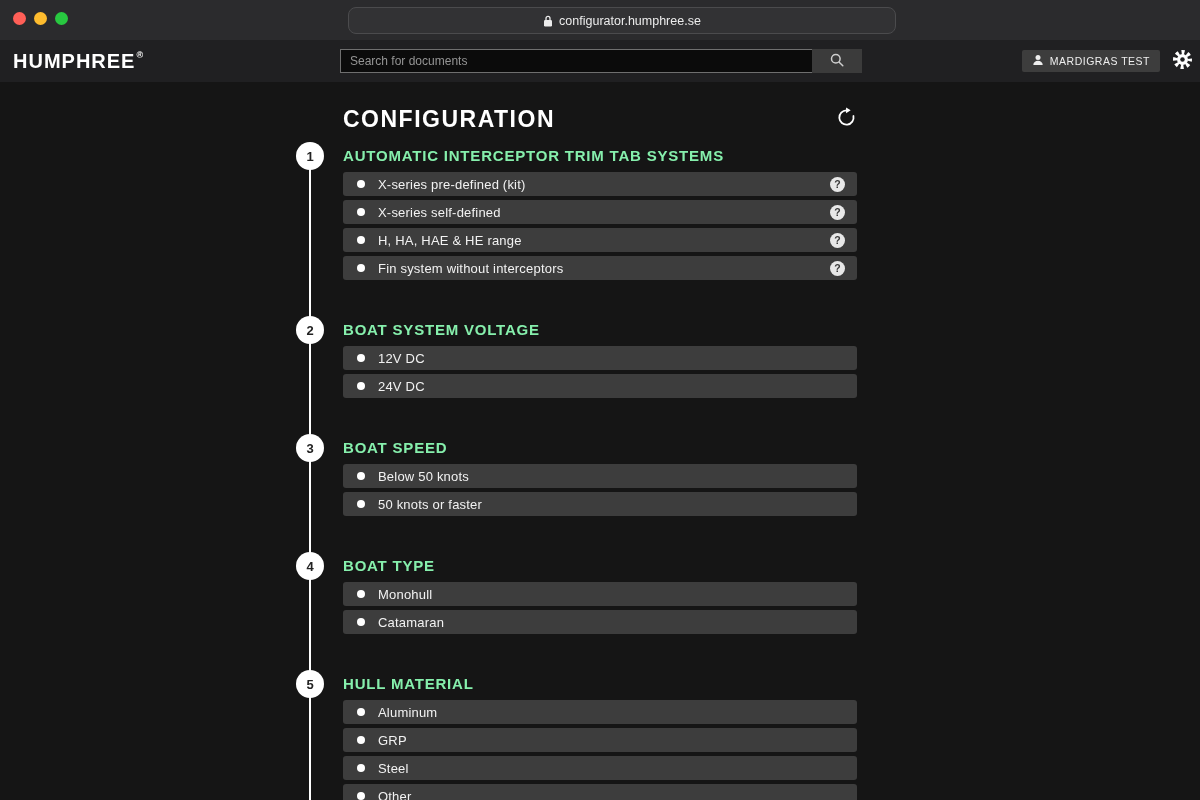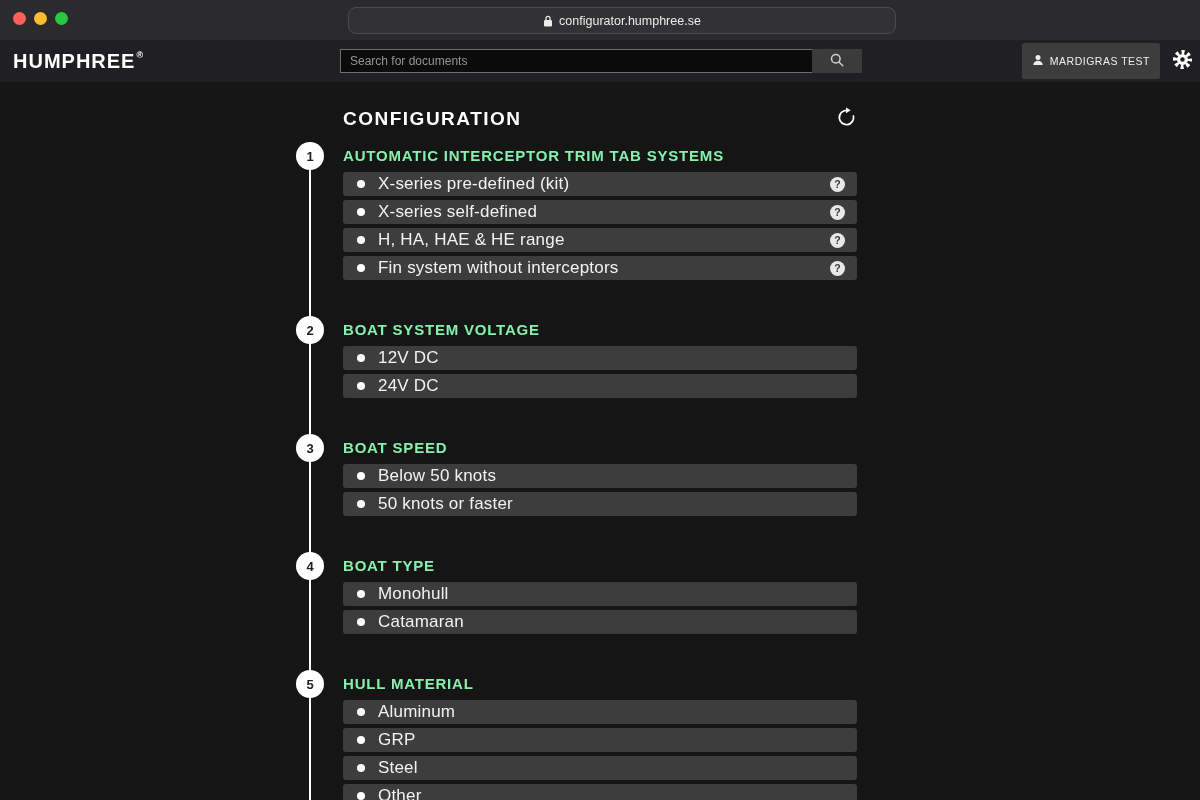--- a/index.html
+++ b/index.html
@@ -25,54 +25,54 @@
   .search-wrap { position:absolute; left:340px; top:9px; display:flex; }
   .search-input { width:472px; height:24px; background:#0b0b0b;
     border:1px solid #6f6f6f; border-right:none; color:#f97316;
     font-size:12px; padding:0 9px; outline:none;
     font-family:"Liberation Sans", sans-serif; }
   .search-input::placeholder { color:#949494; }
   .search-btn { width:50px; height:24px; background:#3b3b3b; border:none;
     display:flex; align-items:center; justify-content:center; cursor:pointer; }
   .header-right { position:absolute; right:8px; top:0; height:100%;
     display:flex; align-items:center; gap:13px; }
-  .user-btn { height:36px; background:#3d3d3d; border:none; border-radius:2px;
+  .user-btn { height:22px; background:#3d3d3d; border:none; border-radius:2px;
     color:#eee; font-size:10.5px; letter-spacing:.5px; display:flex;
     align-items:center; gap:6px; padding:0 10px; cursor:pointer;
     font-family:"Liberation Sans", sans-serif; }
   .gear-btn { background:none; border:none; cursor:pointer; display:flex;
     align-items:center; }
 
   
   .main { position:relative; height:718px; overflow:hidden; background:#151515; }
   .content { width:514px; margin-left:343px; padding-top:24px; }
   .title-row { display:flex; align-items:center; justify-content:space-between;
     height:26px; }
-  .page-title { color:#fff; font-size:19px; font-weight:bold;
+  .page-title { color:#fff; font-size:23px; font-weight:bold;
     letter-spacing:1.5px; }
   .refresh-btn { background:none; border:none; cursor:pointer; display:flex; }
 
   .steps-wrap { position:relative; margin-top:14px; }
   .steps-wrap::before { content:""; position:absolute; left:-34px; top:10px;
     height:900px; width:2px; background:#fff; }
   .section + .section { margin-top:40px; }
   .section { position:relative; }
   .step-circle { position:absolute; left:-47px; top:-4px; width:28px;
     height:28px; border-radius:50%; background:#fff; color:#222;
     font-size:13px; font-weight:bold; display:flex; align-items:center;
     justify-content:center; z-index:2; }
   .section-title { color:#86efac; font-size:15px; font-weight:bold;
     letter-spacing:.8px; height:20px; line-height:20px; }
   .options { margin-top:6px; display:flex; flex-direction:column; gap:4px; }
   .option { height:24px; background:#3d3d3d; border:none; border-radius:3px;
     display:flex; align-items:center; padding:0 12px 0 14px; cursor:pointer;
     font-family:"Liberation Sans", sans-serif; }
   .bullet { width:8px; height:8px; border-radius:50%; background:#fff;
     margin-right:13px; flex:none; }
-  .option-label { color:#f2f2f2; font-size:17px; letter-spacing:.2px; }
+  .option-label { color:#f2f2f2; font-size:13px; letter-spacing:.2px; }
   .help { margin-left:auto; width:15px; height:15px; border-radius:50%;
     background:#e8e8e8; color:#3a3a3a; font-size:10.5px; font-weight:bold;
     display:flex; align-items:center; justify-content:center; flex:none; }
 </style>
 </head>
 <body>
 
 <div class="chrome">
   <div class="traffic">
     <span class="tl" style="background: rgb(255, 95, 87);"></span>

